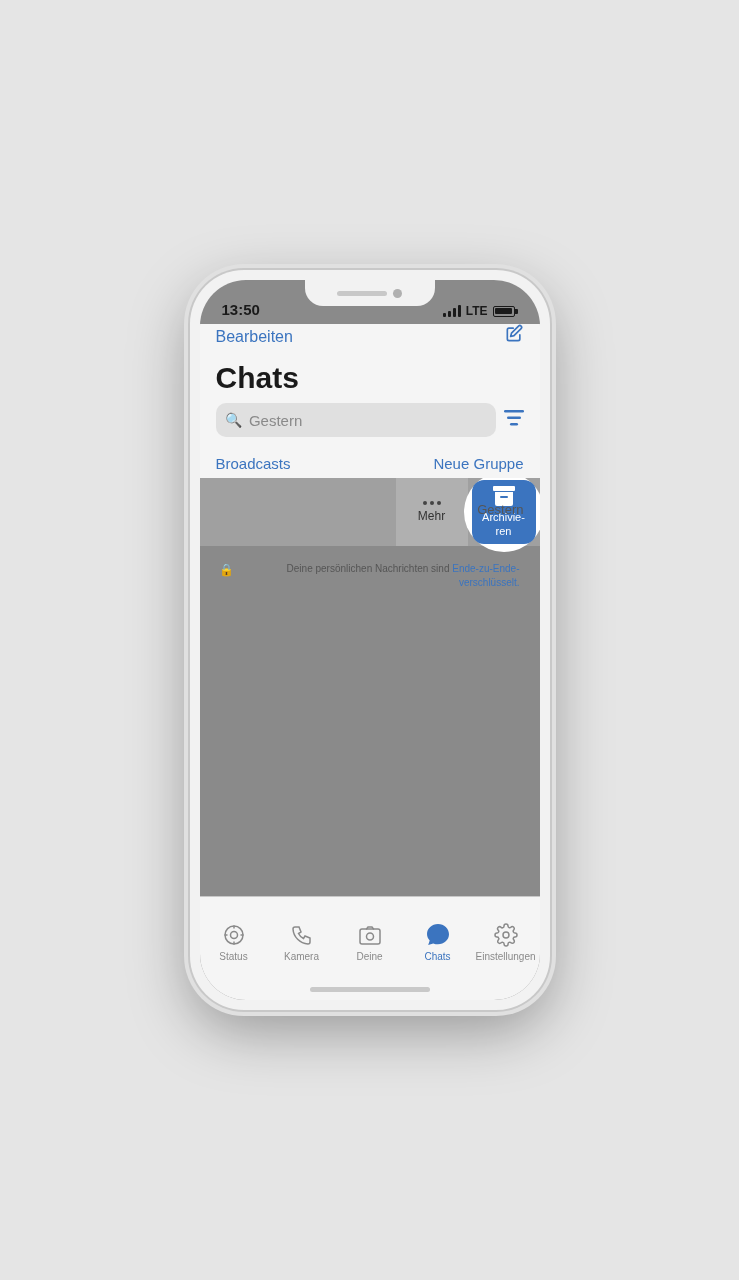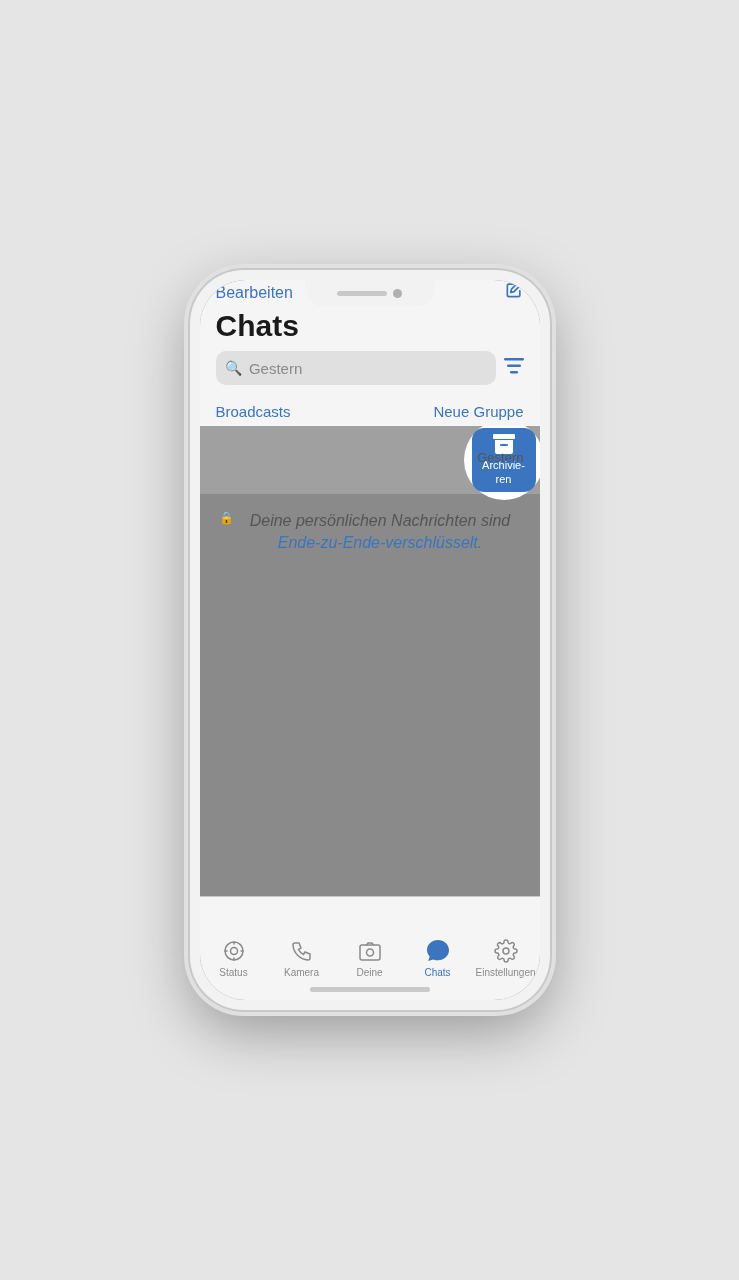--- a/index.html
+++ b/index.html
@@ -165,21 +165,21 @@
     
     .header {
       background: #f5f5f5;
       padding: 0 16px 8px;
       flex-shrink: 0;
     }
     .header-top {
       display: flex;
       justify-content: space-between;
       align-items: center;
-      margin-bottom: 4px;
+      margin-bottom: 12px;
     }
     .bearbeiten-btn {
       color: #3b74bf;
       font-size: 16px;
       font-weight: 400;
     }
     .compose-btn {
       color: #3b74bf;
       font-size: 18px;
     }
@@ -363,37 +363,36 @@
       align-items: flex-start;
       gap: 6px;
     }
     .lock-icon-small {
       font-size: 12px;
       color: #555;
       flex-shrink: 0;
       margin-top: 1px;
     }
     .info-text {
-      font-size: 16px;
+      font-size: 10px;
       color: #555;
-      text-align: center;
+      text-align: right;
       line-height: 1.4;
-      font-style: italic;
     }
     .info-link {
       color: #3b74bf;
     }
 
     
     .tab-bar {
       height: 82px;
       background: #f5f5f5;
       border-top: 0.5px solid #c8c8c8;
       display: flex;
-      align-items: flex-end;
+      align-items: center;
       justify-content: space-around;
       padding-top: 8px;
       flex-shrink: 0;
     }
     .tab-item {
       display: flex;
       flex-direction: column;
       align-items: center;
       gap: 3px;
       width: 60px;
@@ -451,20 +450,38 @@
 <body>
 
 <div class="phone-shell">
   <div class="screen">
 
     <div class="notch">
       <div class="notch-speaker"></div>
       <div class="notch-camera"></div>
     </div>
 
+    <div class="status-bar">
+      <span class="status-time">13:50</span>
+      <div class="status-icons">
+        <div class="signal-bars">
+          <div class="signal-bar" style="height:4px"></div>
+          <div class="signal-bar" style="height:6px"></div>
+          <div class="signal-bar" style="height:9px"></div>
+          <div class="signal-bar" style="height:12px"></div>
+        </div>
+        <span class="lte-text">LTE</span>
+        <div class="battery-icon">
+          <div class="battery-body">
+            <div class="battery-fill"></div>
+          </div>
+          <div class="battery-tip"></div>
+        </div>
+      </div>
+    </div>
 
     <div class="app-content">
 
       <div class="header">
         <div class="header-top">
           <span class="bearbeiten-btn">Bearbeiten</span>
           <span class="compose-btn">
             <svg class="compose-icon" viewBox="0 0 24 24" fill="none" stroke="#3b74bf" stroke-width="2" stroke-linecap="round" stroke-linejoin="round">
               <path d="M11 5H6a2 2 0 0 0-2 2v11a2 2 0 0 0 2 2h11a2 2 0 0 0 2-2v-5"></path>
               <path d="M17.5 2.5a2.121 2.121 0 0 1 3 3L12 14l-4 1 1-4 7.5-7.5z"></path>
@@ -500,20 +517,28 @@
 
             <div class="chat-info"></div>
           </div>
 
           <div class="gestern-row">
             <span>Gestern</span>
           </div>
 
           <div class="swipe-actions">
 
+            <div class="mehr-btn">
+              <div class="mehr-dots">
+                <div class="mehr-dot"></div>
+                <div class="mehr-dot"></div>
+                <div class="mehr-dot"></div>
+              </div>
+              <span class="mehr-label">Mehr</span>
+            </div>
 
             <div class="archive-btn-wrap">
               <div class="archive-circle">
                 <div class="archive-btn">
                   <span class="archive-icon">
                     <svg width="22" height="20" viewBox="0 0 22 20" fill="white">
                       <rect x="0" y="0" width="22" height="5" rx="1"></rect>
                       <path d="M2 6h18v12a2 2 0 0 1-2 2H4a2 2 0 0 1-2-2V6z"></path>
                       <rect x="7" y="10" width="8" height="2" rx="1" fill="#3b74bf"></rect>
                     </svg>

